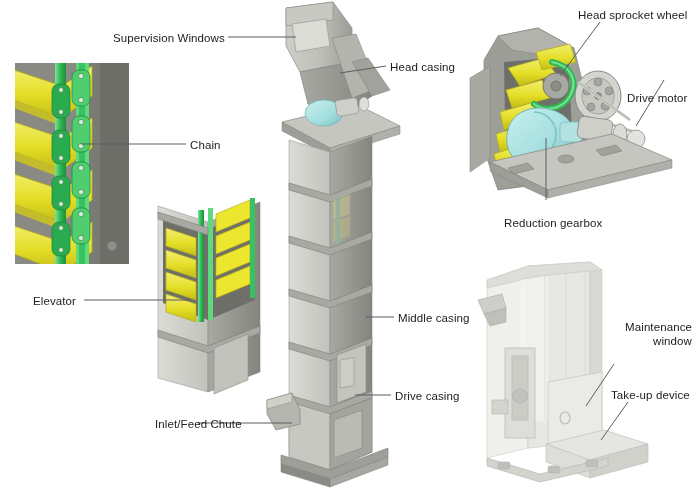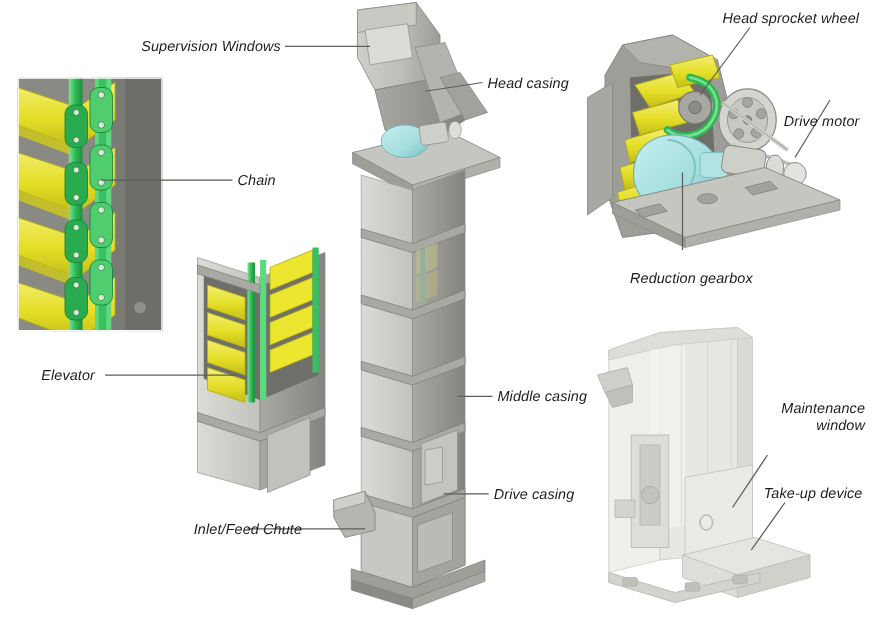--- a/index.html
+++ b/index.html
@@ -15,21 +15,20 @@
     font-family: "Liberation Sans", sans-serif;
     overflow: hidden;
   }
   .label {
     position: absolute;
     font-size: 11.5px;
     color: #1c1c1c;
     white-space: nowrap;
     line-height: 14px;
     letter-spacing: 0.1px;
-    font-style: italic;
   }
   .label.two-line { white-space: normal; text-align: right; }
   svg.overlay {
     position: absolute;
     left: 0; top: 0;
     width: 700px; height: 494px;
     pointer-events: none;
   }
 </style>
 </head>

